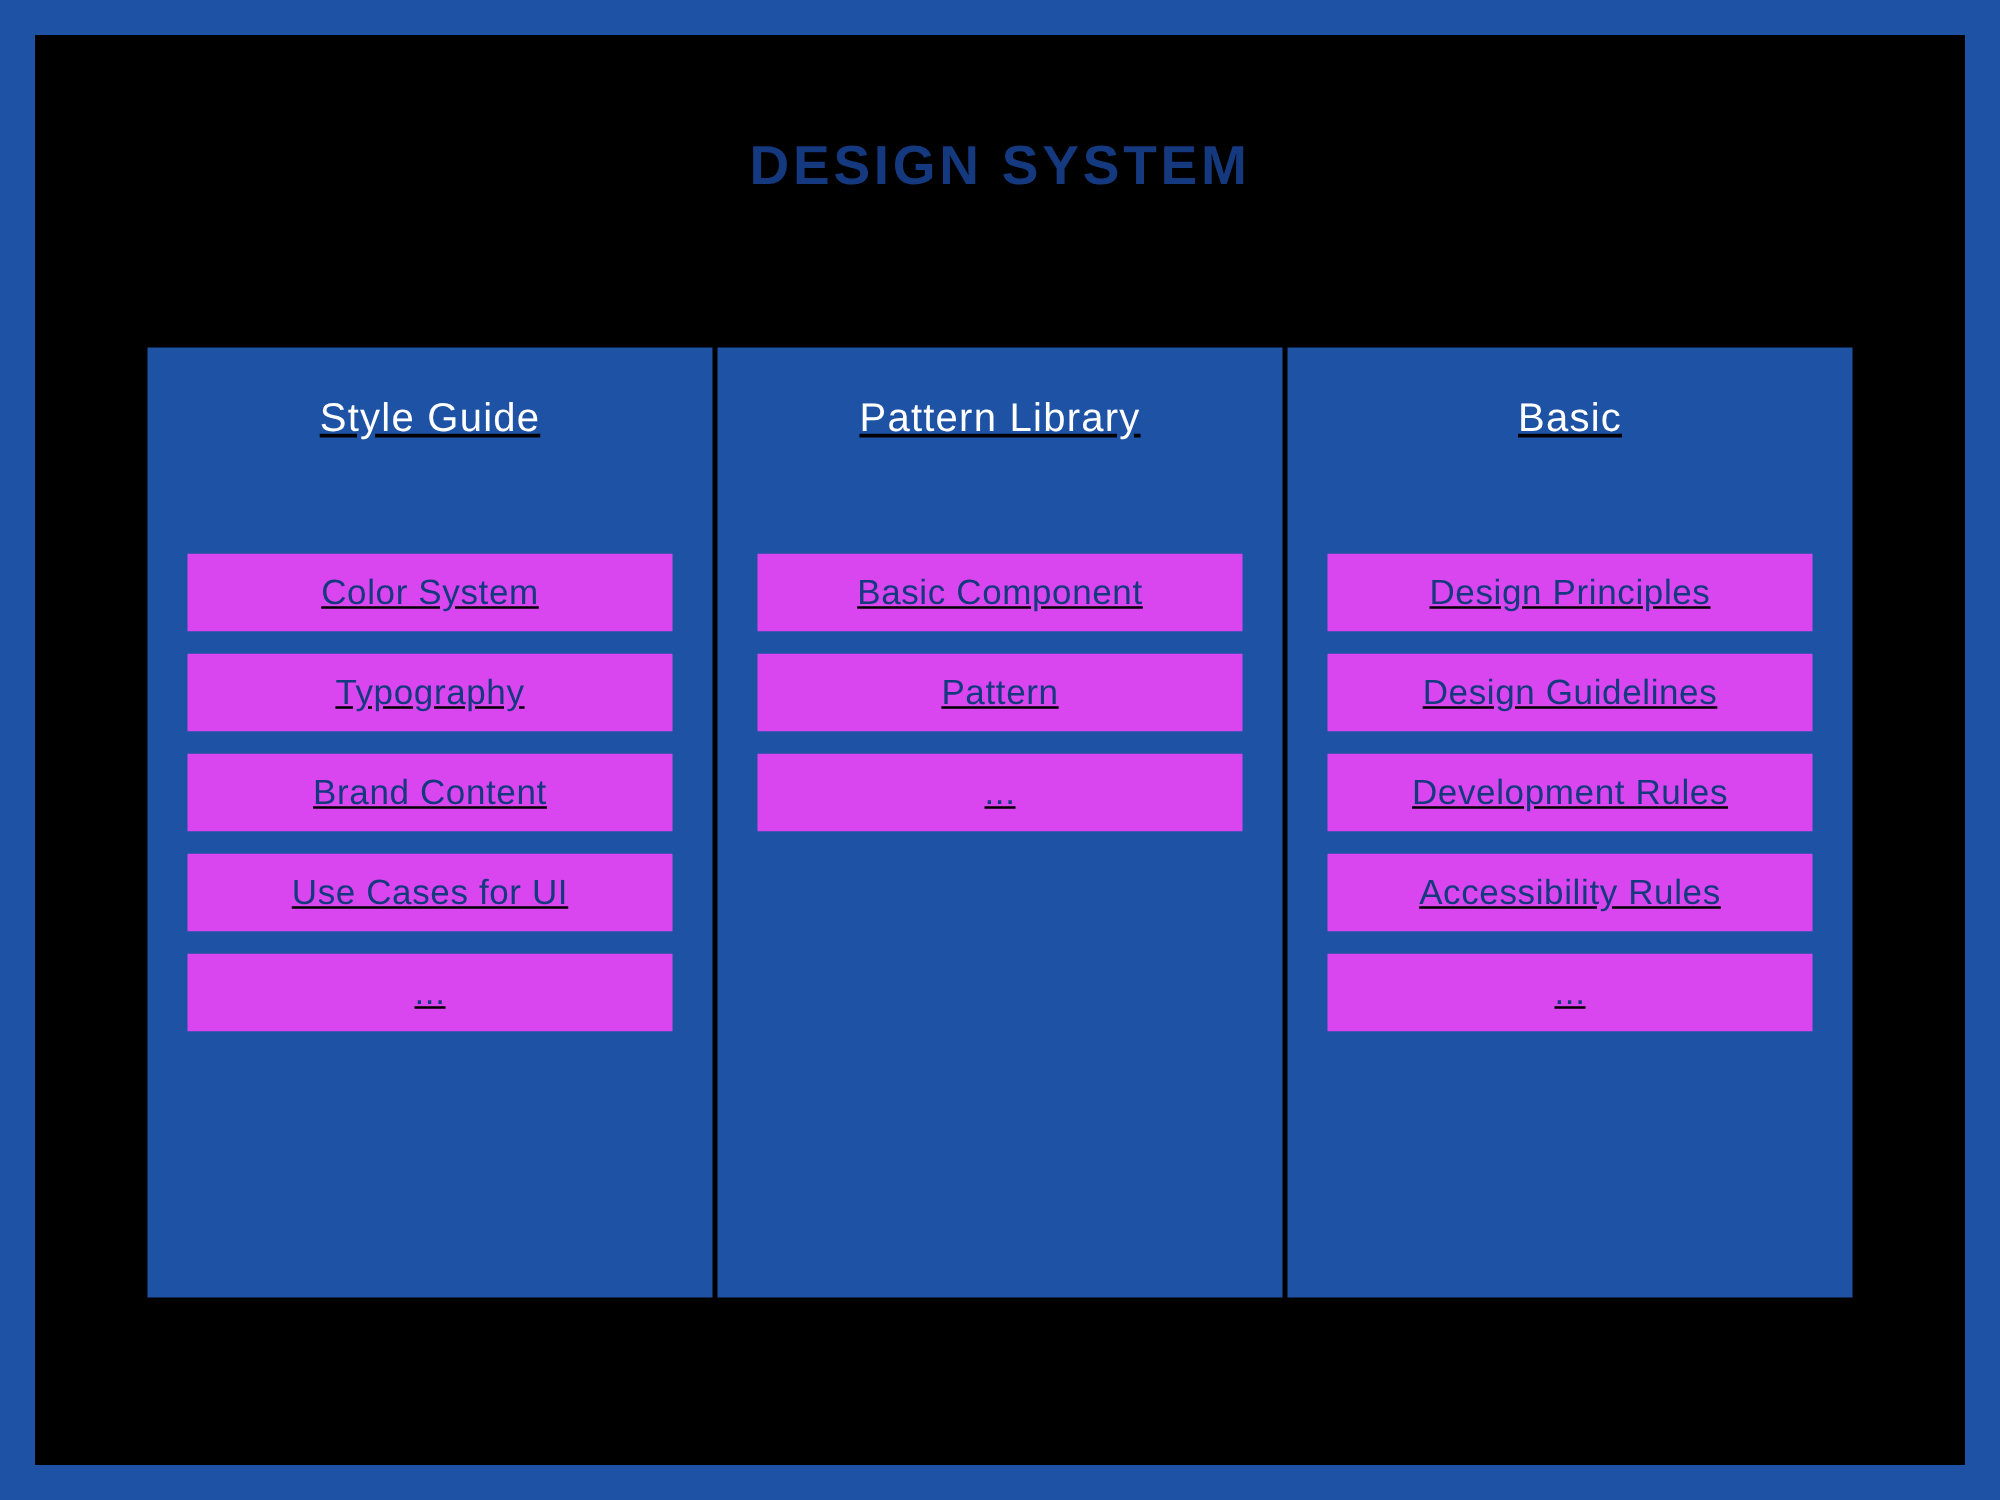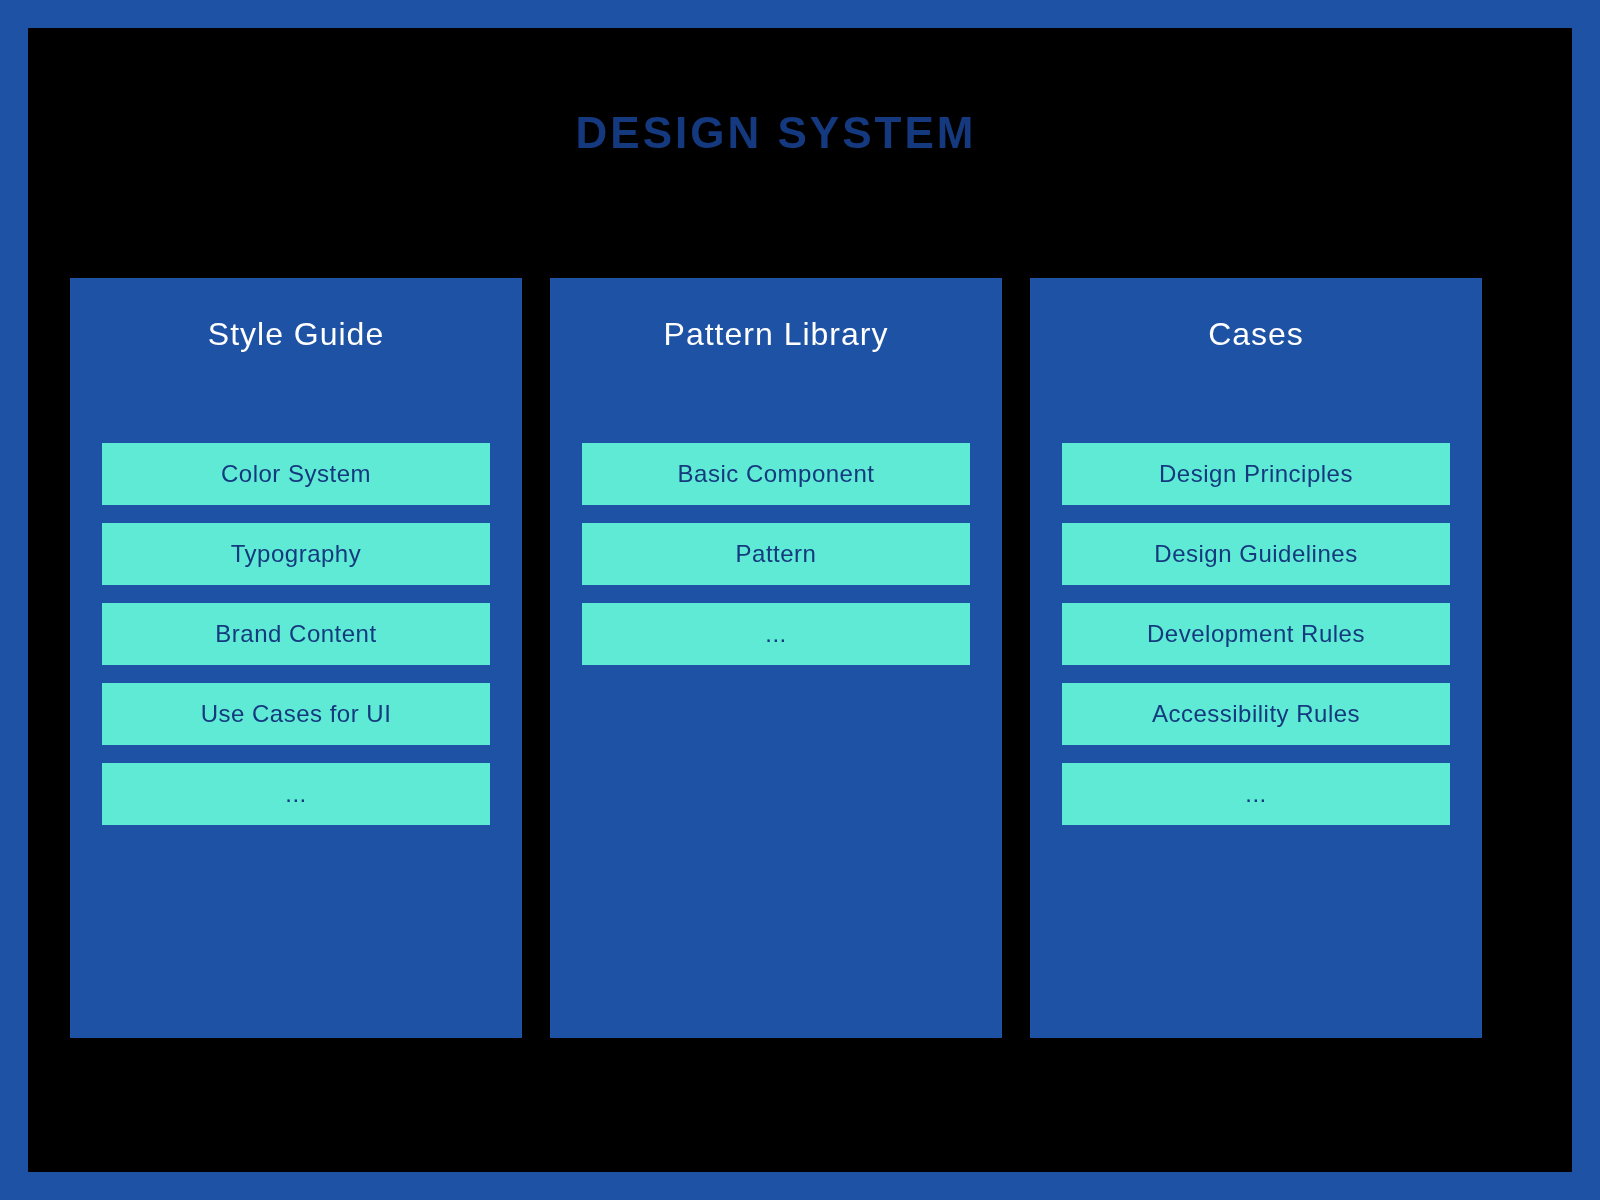--- a/index.html
+++ b/index.html
@@ -15,23 +15,24 @@
     width: 1600px;
     height: 1200px;
     padding: 28px;
     background: #1e52a4;
   }
   .panel {
     box-sizing: border-box;
     width: 100%;
     height: 100%;
     background: #000000;
-    padding: 80px 90px 90px 42px;
+    padding: 80px 90px 90px 90px;
     display: flex;
     flex-direction: column;
+    text-decoration: underline;
   }
   .title {
     text-align: center;
     color: #15397f;
     font-size: 44px;
     font-weight: 700;
     letter-spacing: 3px;
     margin-bottom: 120px;
   }
   .columns {
@@ -55,24 +56,24 @@
     font-weight: 400;
     letter-spacing: 1px;
     margin-bottom: 90px;
   }
   .items {
     display: flex;
     flex-direction: column;
     gap: 18px;
   }
   .item {
-    background: #5eead4;
+    background: #d946ef;
     color: #15397f;
     text-align: center;
-    font-size: 24px;
+    font-size: 28px;
     font-weight: 400;
     height: 62px;
     line-height: 62px;
     letter-spacing: 0.5px;
   }
 </style>
 </head>
 <body>
 
 <div class="frame">
@@ -94,21 +95,21 @@
       <div class="col">
         <div class="col-title">Pattern Library</div>
         <div class="items">
           <div class="item">Basic Component</div>
           <div class="item">Pattern</div>
           <div class="item">...</div>
         </div>
       </div>
 
       <div class="col">
-        <div class="col-title">Cases</div>
+        <div class="col-title">Basic</div>
         <div class="items">
           <div class="item">Design Principles</div>
           <div class="item">Design Guidelines</div>
           <div class="item">Development Rules</div>
           <div class="item">Accessibility Rules</div>
           <div class="item">...</div>
         </div>
       </div>
 
     </div>

